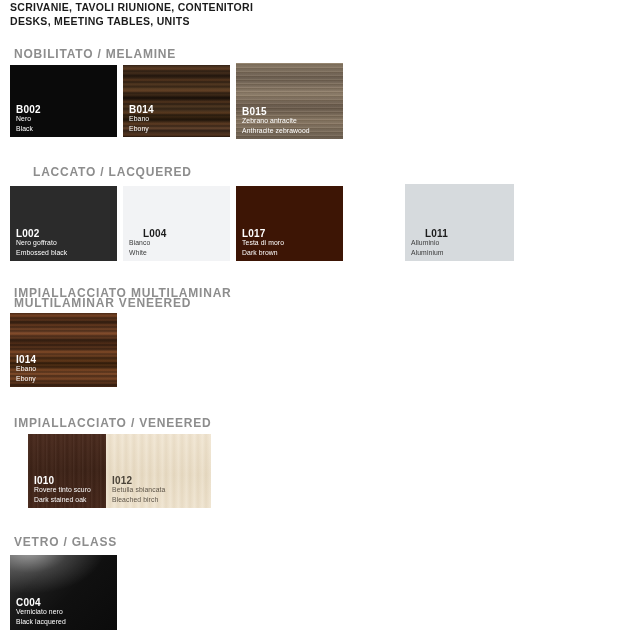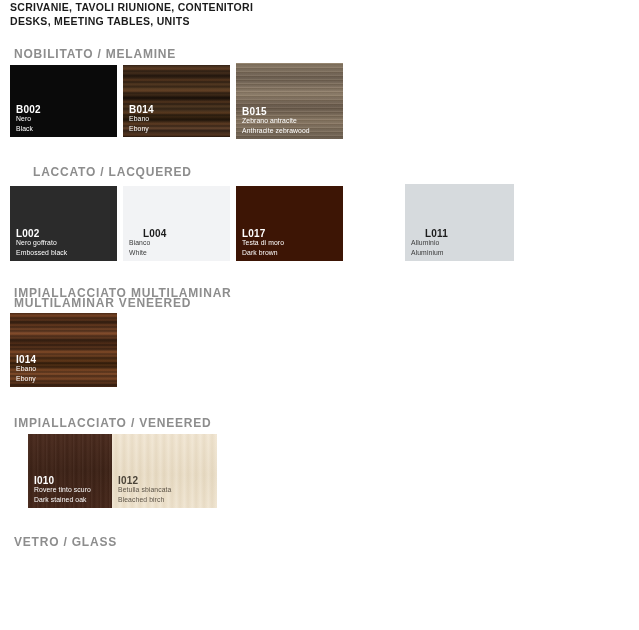--- a/index.html
+++ b/index.html
@@ -210,29 +210,40 @@
              rgba(0,0,0,0.06) 9px),
            linear-gradient(to bottom, #4a2a1d 0%, #3d2216 50%, #452619 100%);
          "></div>
     <div class="swatch-caption">
       <div class="cap-code">I010</div>
       <div class="cap-it">Rovere tinto scuro</div>
       <div class="cap-en">Dark stained oak</div>
     </div>
   </div>
 
-  <div class="swatch birch-text" style="left:112px; top:434px; width:105px; height:74px;">
+  <div class="swatch birch-text" style="left:106px; top:434px; width:105px; height:74px;">
     <div class="swatch-texture" style="background:
            repeating-linear-gradient(to right,
              rgba(255,255,255,0.18) 0px, rgba(160,140,110,0.08) 4px, rgba(255,255,255,0.12) 8px),
            linear-gradient(to bottom, #f0e4cf 0%, #e8dbc3 55%, #eee2cc 100%);
          "></div>
     <div class="swatch-caption">
       <div class="cap-code">I012</div>
       <div class="cap-it">Betulla sbiancata</div>
       <div class="cap-en">Bleached birch</div>
     </div>
   </div>
 
   <div class="section-header" style="top:537px;">VETRO / GLASS</div>
 
+  <div class="swatch light-text" style="left:10px; top:555px; width:107px; height:75px;">
+    <div class="swatch-texture" style="background:
+           radial-gradient(ellipse 120px 70px at 18% -6%, rgba(255,255,255,0.55) 0%, rgba(255,255,255,0.16) 32%, rgba(255,255,255,0.0) 62%),
+           linear-gradient(135deg, #3a3a3a 0%, #1d1d1d 28%, #101010 55%, #0b0b0b 100%);
+         "></div>
+    <div class="swatch-caption">
+      <div class="cap-code">C004</div>
+      <div class="cap-it">Verniciato nero</div>
+      <div class="cap-en">Black lacquered</div>
+    </div>
+  </div>
 
 </div>
 
 </body></html>

